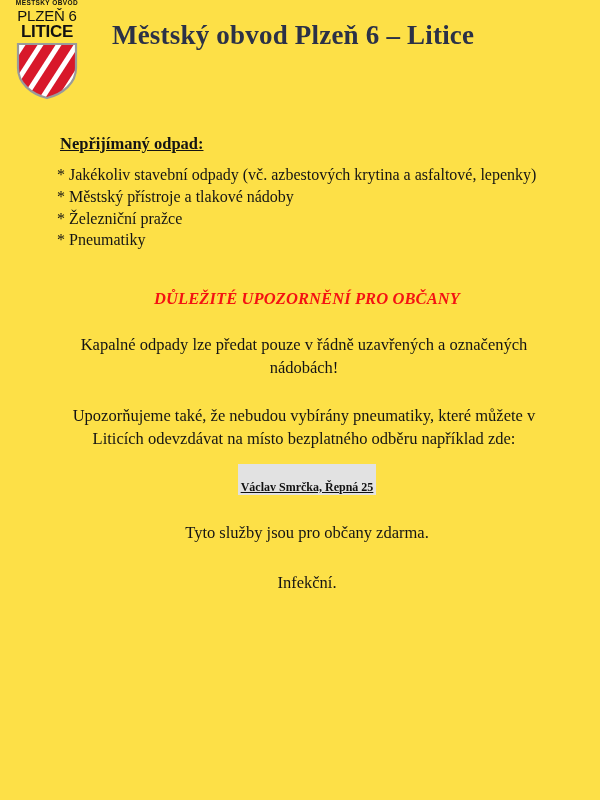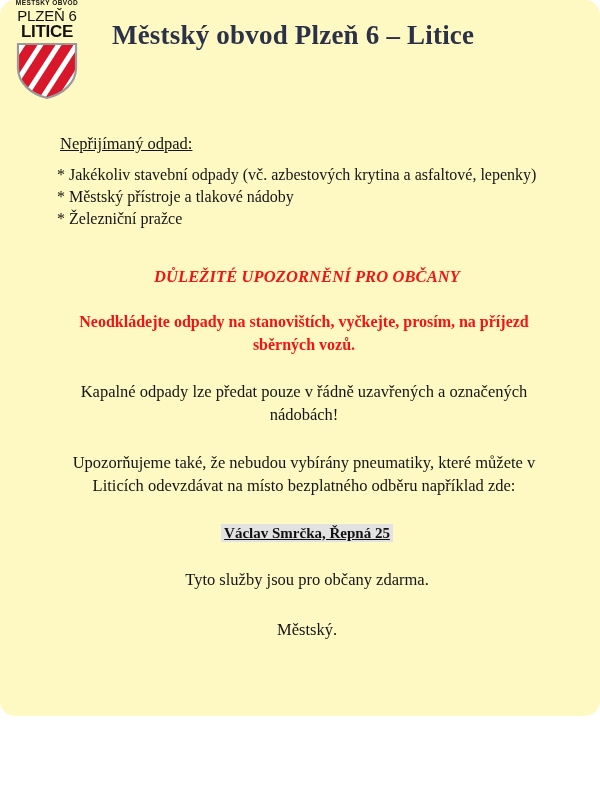--- a/index.html
+++ b/index.html
@@ -13,24 +13,23 @@
     height: 800px;
     overflow: hidden;
     font-family: "Liberation Serif", "DejaVu Serif", serif;
     color: #1b1b1b;
     -webkit-font-smoothing: antialiased;
   }
 
   .page {
     position: relative;
     width: 600px;
-    height: 716px;
-    background: #fef9c3;
+    height: 800px;
+    background: #fde047;
     box-sizing: border-box;
-    border-radius: 15px;
   }
 
   
   .header {
     position: relative;
     height: 112px;
   }
 
   .logo {
     position: absolute;
@@ -83,21 +82,21 @@
   }
 
   
   .content {
     position: relative;
     padding: 0 34px 0 48px;
   }
 
   .section-heading {
     font-size: 16.5px;
-    font-weight: 400;
+    font-weight: 700;
     text-decoration: underline;
     margin: 22px 0 10px 12px;
     color: #141414;
   }
 
   .waste-list {
     list-style: none;
     margin: 3px;
     padding: 0 0 0 6px;
     font-size: 16px;
@@ -139,25 +138,25 @@
     color: #141414;
     margin: 24px 14px 0 8px;
   }
 
   .address-line {
     text-align: center;
     margin: 26px 0 0 0;
   }
   .address-highlight {
     background: #e2e2e2;
-    font-size: 15px;
+    font-size: 12px;
     font-weight: 700;
     text-decoration: underline;
     color: #111111;
-    padding: 1px 3px 1px 3px;
+    padding: 16px 3px 1px 3px;
   }
 
   .closing {
     text-align: center;
     font-size: 16.5px;
     color: #141414;
     margin: 28px 0 0 0;
   }
   .thanks {
     text-align: center;
@@ -213,32 +212,35 @@
         <span>Jakékoliv stavební odpady (vč. azbestových krytina a asfaltové, lepenky)</span>
       </li>
       <li>
         <span class="bullet-star">*</span>
         <span>Městský přístroje a tlakové nádoby</span>
       </li>
       <li>
         <span class="bullet-star">*</span>
         <span>Železniční pražce</span>
       </li>
+      <li>
+        <span class="bullet-star">*</span>
+        <span>Pneumatiky</span>
+      </li>
     </ul>
 
     <div class="red-heading">DŮLEŽITÉ UPOZORNĚNÍ PRO OBČANY</div>
 
-    <div class="red-paragraph">Neodkládejte odpady na stanovištích, vyčkejte, prosím, na příjezd sběrných vozů.</div>
 
     <div class="para">Kapalné odpady lze předat pouze v řádně uzavřených a označených nádobách!</div>
 
     <div class="para">Upozorňujeme také, že nebudou vybírány pneumatiky, které můžete v Liticích odevzdávat na místo bezplatného odběru například zde:</div>
 
     <div class="address-line">
       <span class="address-highlight">Václav Smrčka, Řepná 25</span>
     </div>
 
     <div class="closing">Tyto služby jsou pro občany zdarma.</div>
 
-    <div class="thanks">Městský.</div>
+    <div class="thanks">Infekční.</div>
 
   </div>
 </div>
 
 </body></html>

